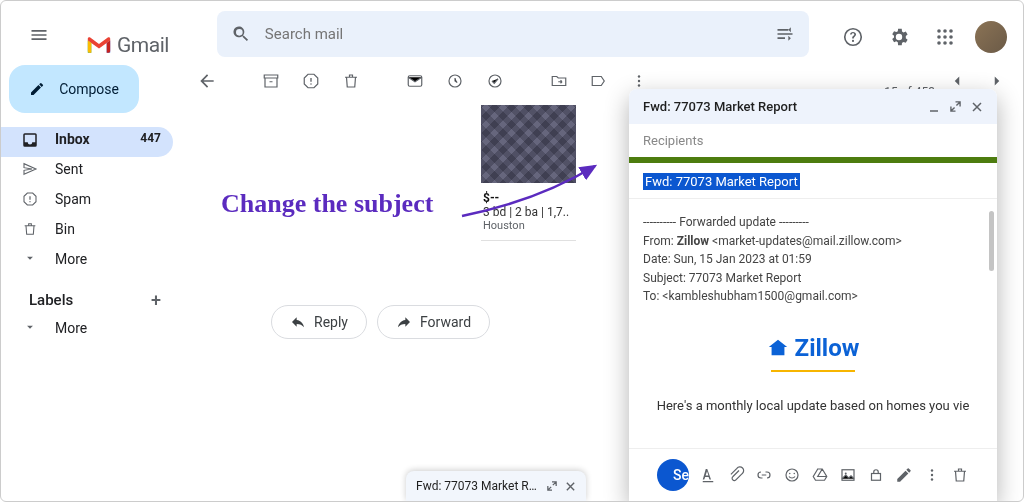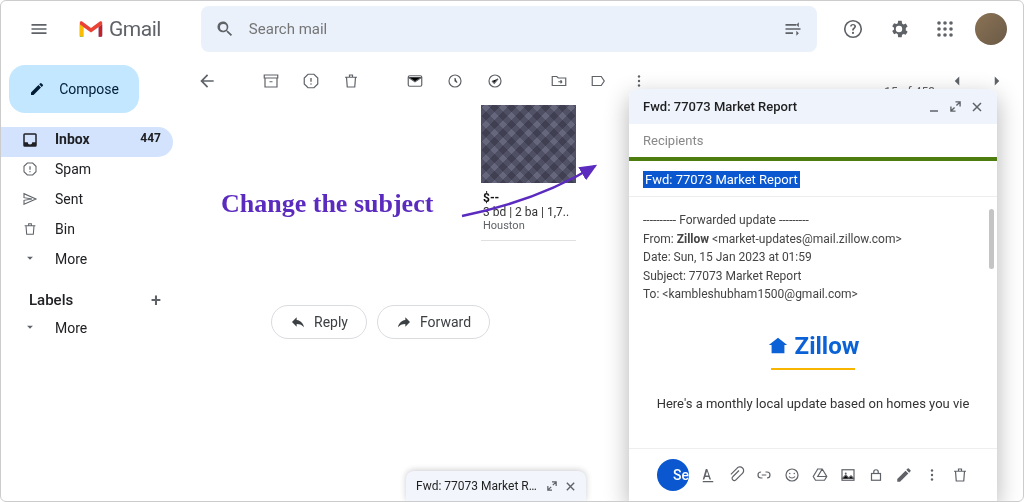--- a/index.html
+++ b/index.html
@@ -1,17 +1,17 @@
 <!DOCTYPE html>
 <html><head>
 <meta charset="utf-8">
 <style>
 * { margin:0; padding:0; box-sizing:border-box; font-family:'Google Sans',Roboto,Arial,sans-serif; }
 body { background:#fff; width:1024px; height:502px; overflow:hidden; position:relative; border:1px solid #ccc; border-radius:6px; }
-.header { display:flex; align-items:center; height:56px; padding:0 16px; gap:16px; }
+.header { display:flex; align-items:flex-end; height:56px; padding:0 16px; gap:24px; }
 .hamburger { width:44px; height:44px; display:flex; align-items:center; justify-content:center; cursor:pointer; border-radius:50%; color:#5f6368; }
 .logo { display:flex; align-items:center; gap:4px; padding-right:24px; }
 .logo-text { font-size:21px; color:#5f6368; font-weight:400; letter-spacing:-0.5px; }
 .search-bar { flex:1; max-width:625px; height:46px; background:#eaf1fb; border-radius:8px; display:flex; align-items:center; padding:0 14px; gap:14px; color:#5f6368; }
 .search-bar input { flex:1; border:none; background:transparent; font-size:15px; color:#5f6368; outline:none; }
 .header-right { margin-left:auto; display:flex; align-items:center; gap:6px; }
 .icon-btn { width:40px; height:40px; border-radius:50%; display:flex; align-items:center; justify-content:center; color:#5f6368; cursor:pointer; }
 .avatar { width:32px; height:32px; border-radius:50%; background:linear-gradient(135deg,#8b7355 0%,#6b5a47 100%); margin-left:4px; }
 .main { display:flex; height:calc(100% - 56px); }
 .sidebar { width:180px; padding:8px 8px 0 8px; }
@@ -35,21 +35,21 @@
 .view-all { color:#1a73e8; font-size:13px; font-weight:500; text-align:center; margin-top:18px; margin-left:290px; }
 .addr { text-align:center; font-size:12px; color:#5f6368; margin-top:36px; margin-left:200px; }
 .policy { text-align:center; font-size:11px; color:#5f6368; margin-top:28px; margin-left:200px; }
 .reply-row { display:flex; gap:10px; margin-top:52px; margin-left:50px; }
 .pill-btn { display:flex; align-items:center; gap:8px; border:1px solid #dadce0; border-radius:18px; padding:8px 18px; font-size:14px; color:#3c4043; cursor:pointer; }
 .annotation { position:absolute; left:220px; top:188px; font-family:'Comic Sans MS',cursive; font-size:26px; color:#5b2bbf; font-weight:600; }
 .arrow { position:absolute; left:456px; top:160px; pointer-events:none; }
 .compose-popup { position:absolute; right:26px; bottom:0; width:368px; height:412px; background:#fff; border-radius:8px 8px 0 0; box-shadow:0 8px 24px rgba(0,0,0,0.3); display:flex; flex-direction:column; overflow:hidden; }
 .popup-header { background:#eef3fc; padding:10px 14px; display:flex; align-items:center; font-size:13px; color:#1f1f1f; font-weight:500; }
 .popup-header-icons { margin-left:auto; display:flex; gap:10px; color:#5f6368; }
-.popup-field { padding:9px 14px; border-bottom:4px solid #4d7c0f; font-size:13px; color:#888; }
+.popup-field { padding:9px 14px; border-bottom:6px solid #4d7c0f; font-size:13px; color:#888; }
 .popup-subject { padding:8px 14px; border-bottom:1px solid #eee; }
 .subject-selected { background:#0b57d0; color:#fff; font-size:13px; padding:1px 2px; }
 .popup-body { flex:1; padding:14px; font-size:12px; color:#444; overflow:hidden; position:relative; }
 .popup-body .fwd-hdr { line-height:1.55; }
 .zillow-row { text-align:center; margin-top:28px; }
 .zillow-logo { display:inline-flex; align-items:center; gap:6px; color:#0b62d6; font-weight:700; font-size:24px; }
 .zillow-underline { width:84px; height:2px; background:#f7b500; margin:8px auto 0; }
 .monthly { text-align:center; font-size:13px; color:#333; margin-top:26px; }
 .popup-toolbar { display:flex; align-items:center; gap:10px; padding:10px 28px; border-top:1px solid #eee; }
 .send-btn { display:flex; align-items:center; background:#0b57d0; color:#fff; border-radius:18px; font-size:14px; font-weight:500; overflow:hidden; cursor:pointer; }
@@ -131,34 +131,34 @@
           <svg width="18" height="18" viewBox="0 0 24 24">
             <path fill="currentColor" d="M19 3H5a2 2 0 00-2 2v14a2 2 0 002 2h14a2 2 0 002-2V5a2 2 0 00-2-2zm0 12h-4a3 3 0 01-6 0H5V5h14v10z"></path>
           </svg>
         </span>
       <span>Inbox</span>
       <span class="count">447</span>
     </div>
     <div class="nav-item">
       <span class="nav-icon">
           <svg width="16" height="16" viewBox="0 0 24 24">
+            <path fill="none" stroke="currentColor" stroke-width="1.6" d="M3 20l18-8L3 4v6l12 2-12 2z"></path>
+          </svg>
+        </span>
+      <span>Sent</span>
+    </div>
+    <div class="nav-item">
+      <span class="nav-icon">
+          <svg width="16" height="16" viewBox="0 0 24 24">
             <path fill="none" stroke="currentColor" stroke-width="1.6" d="M8 3h8l5 5v8l-5 5H8l-5-5V8z"></path>
             <path stroke="currentColor" stroke-width="1.8" d="M12 8v5"></path>
             <circle cx="12" cy="16" r="1" fill="currentColor"></circle>
           </svg>
         </span>
       <span>Spam</span>
-    </div>
-    <div class="nav-item">
-      <span class="nav-icon">
-          <svg width="16" height="16" viewBox="0 0 24 24">
-            <path fill="none" stroke="currentColor" stroke-width="1.6" d="M3 20l18-8L3 4v6l12 2-12 2z"></path>
-          </svg>
-        </span>
-      <span>Sent</span>
     </div>
     <div class="nav-item">
       <span class="nav-icon">
           <svg width="16" height="16" viewBox="0 0 24 24">
             <path fill="none" stroke="currentColor" stroke-width="1.6" d="M6 7h12l-1 13H7zM4 7h16M10 4h4v3h-4z"></path>
           </svg>
         </span>
       <span>Bin</span>
     </div>
     <div class="nav-item">

